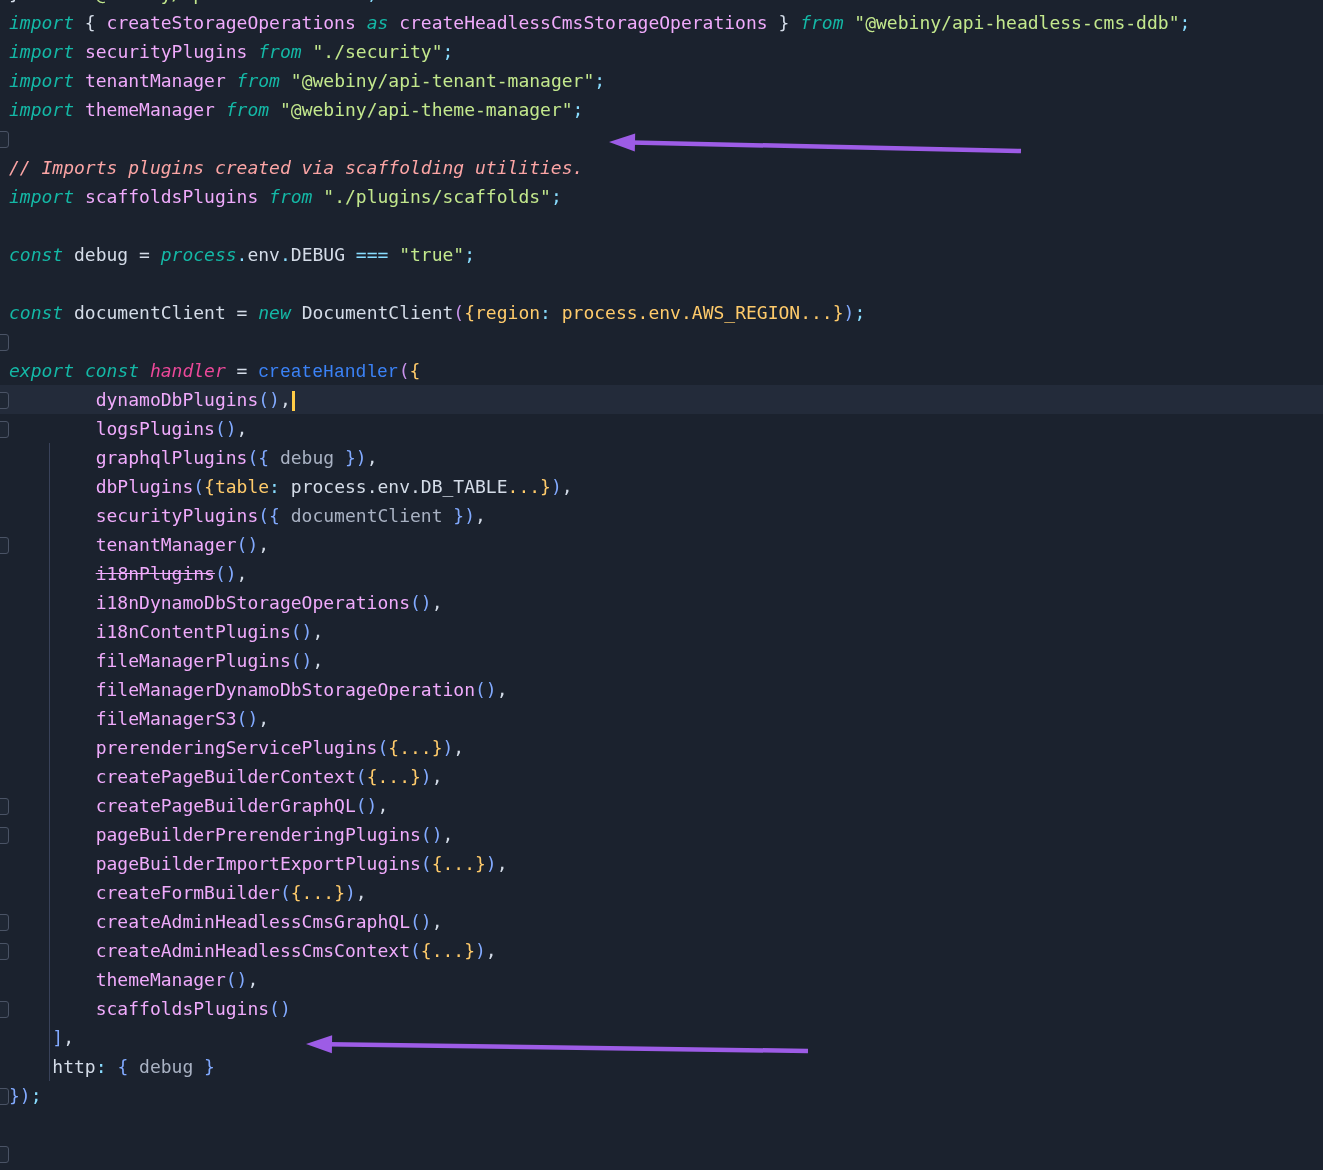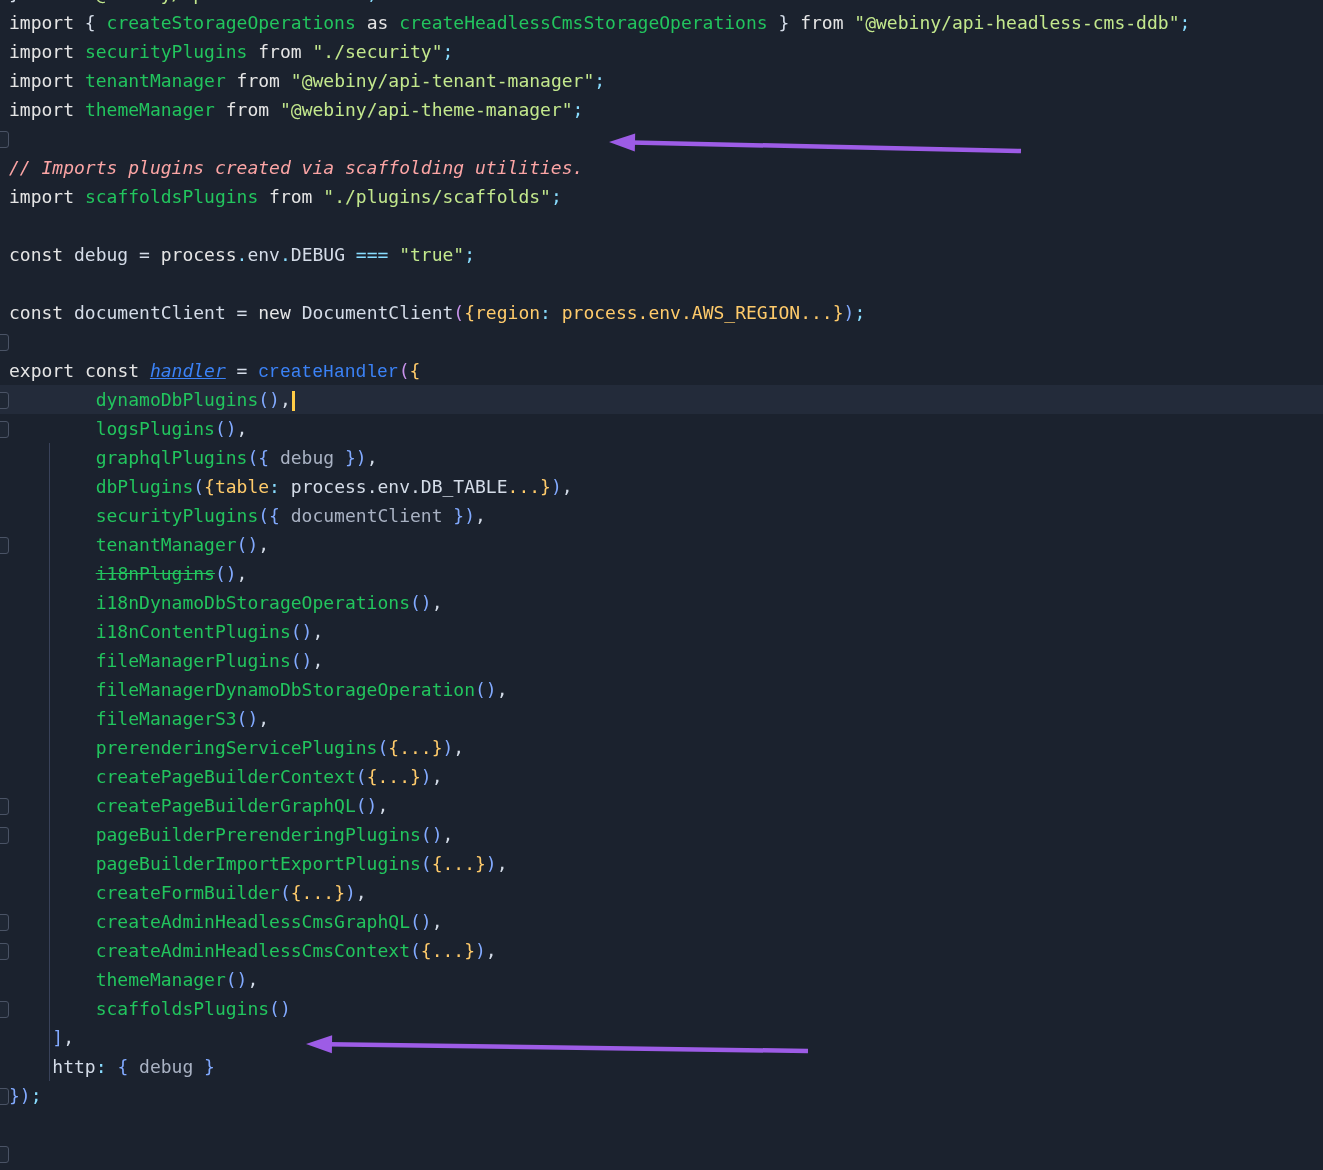--- a/index.html
+++ b/index.html
@@ -3,23 +3,23 @@
 <meta charset="utf-8">
 <style>
   html,body{margin:0;padding:0;background:#1b222e;width:1323px;height:1170px;overflow:hidden;}
   #editor{position:relative;width:1323px;height:1170px;background:#1b222e;
     font-family:"DejaVu Sans Mono","Liberation Mono",monospace;font-size:18px;}
   #code{position:absolute;left:0;top:-21px;width:100%;}
   .row{height:29px;line-height:29px;white-space:pre;padding-left:9px;position:relative;}
   .row.active{background:#232b3a;}
   .c-tx{color:#d4dce8;}
   .c-dm{color:#a9b2c3;}
-  .c-kw{color:#e5e5e5;}
-  .c-hd{color:#3b82f6;font-style:italic;text-decoration:underline;}
-  .c-fn{color:#22c55e;}
+  .c-kw{color:#14b8a6;font-style:italic;}
+  .c-hd{color:#ec4899;font-style:italic;}
+  .c-fn{color:#f0abfc;}
   .c-fy{color:#3b82f6;font-family:Liberation Mono, monospace;}
   .c-st{color:#c3e88d;}
   .c-pu{color:#89ddff;}
   .c-cm{color:#fca5a5;font-style:italic;}
   .c-yl{color:#ffcb6b;}
   .c-bb{color:#82aaff;}
   .c-bv{color:#c792ea;}
   .strike{text-decoration:line-through;}
   .caret{display:inline-block;width:3px;height:20px;background:#ffcc46;vertical-align:middle;margin-left:1px;}
   .fold-marker{position:absolute;left:-6px;width:13px;height:15px;border:1px solid #4a5365;

